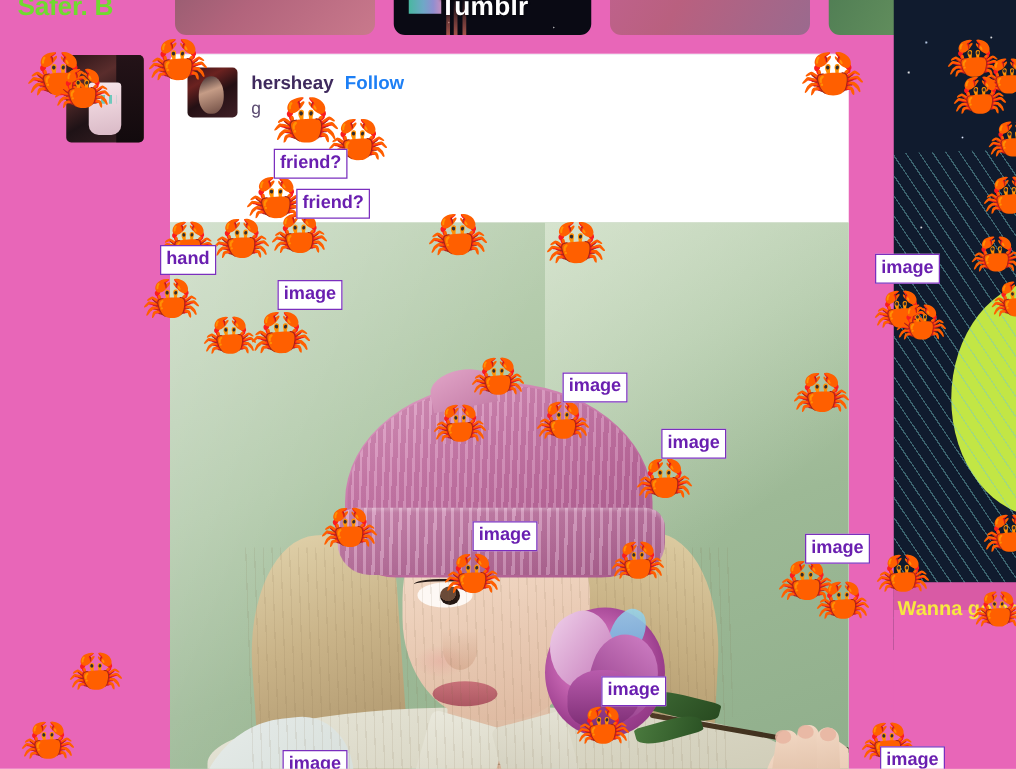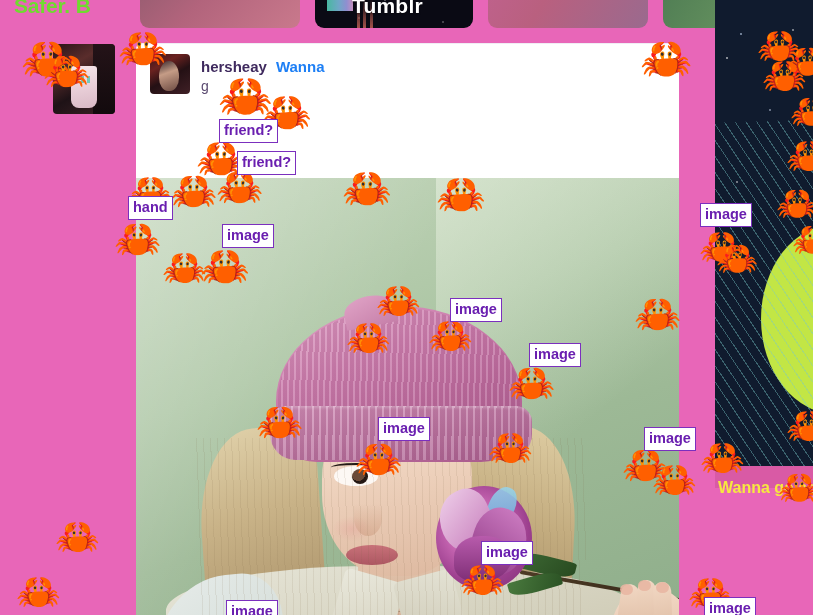--- a/index.html
+++ b/index.html
@@ -422,21 +422,21 @@
 <div id="ad-cta">Wanna go ad-</div>
 
 <div id="post-card">
 
 
   <div class="reblog-row">
     <div id="reblog-avatar"></div>
     <div class="reblog-text">
       <div class="rb-line1">
         <span id="reblog-user">hersheay</span>
-        <button id="follow-btn">Wanna</button>
+        <button id="follow-btn">Follow</button>
       </div>
       <div id="reblog-body">g</div>
     </div>
   </div>
 
   <div id="post-photo">
     <div class="bg-wash"></div>
     <div class="bg-wash2"></div>
 
     <div class="hair hair-l"></div>

